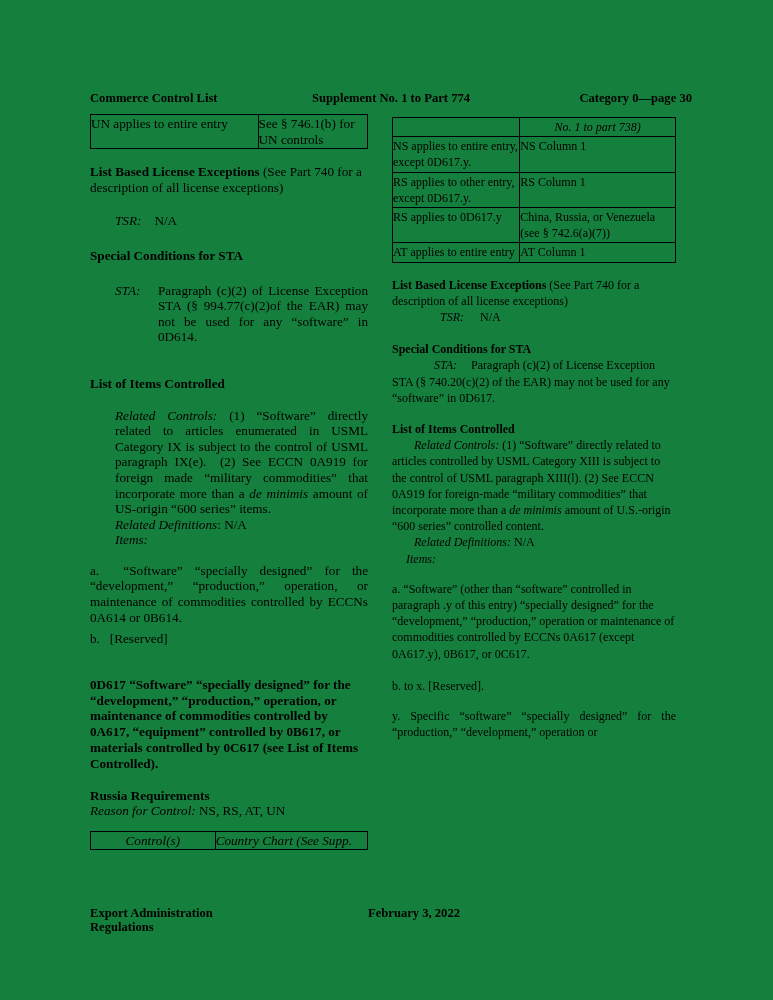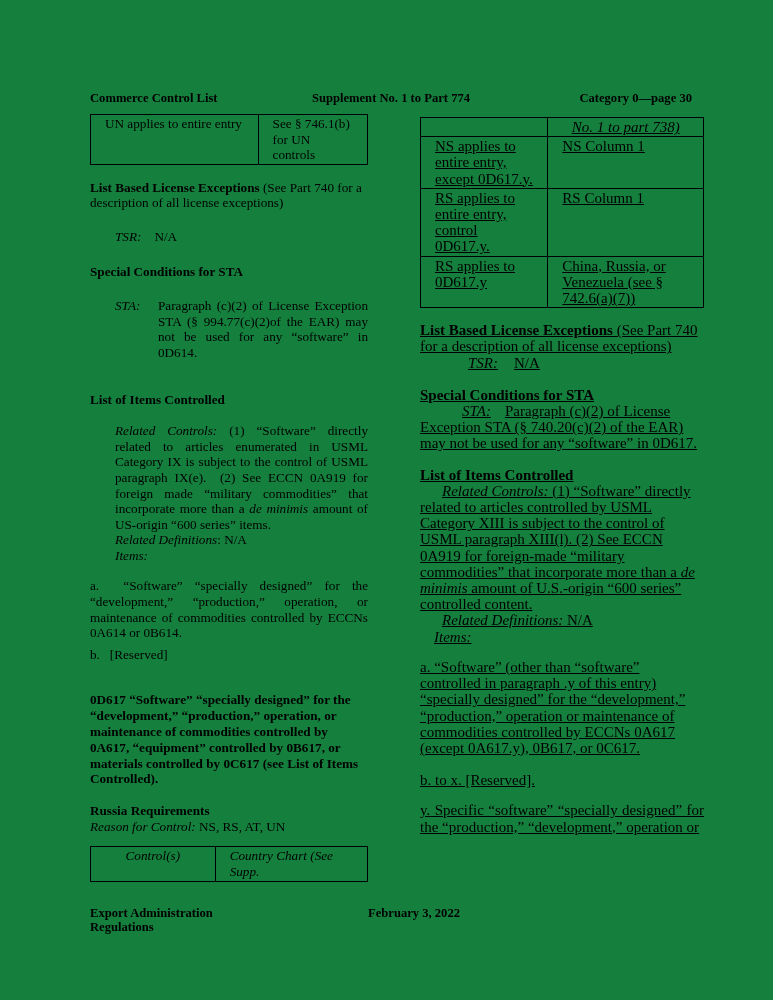--- a/index.html
+++ b/index.html
@@ -17,26 +17,26 @@
   .ftr { top:906px; }
   .hdr .c, .ftr .c { flex:1; text-align:center; }
   .hdr .l, .ftr .l { width:185px; text-align:left; }
   .hdr .r, .ftr .r { width:185px; text-align:right; }
 
   .col-left {
     position:absolute; left:90px; top:114px; width:278px;
     font-size:13.2px; line-height:15.6px;
   }
   .col-right {
-    position:absolute; left:420px; top:117px; width:284px;
-    font-size:15px; line-height:16.2px;text-decoration:underline;
+    position:absolute; left:392px; top:117px; width:284px;
+    font-size:12px; line-height:16.2px;
   }
 
   table.tbl { border-collapse:collapse; width:100%; }
-  table.tbl td { border:1px solid #000; padding:1px 14px; vertical-align:top; }
+  table.tbl td { border:1px solid #000; padding:1px 0; vertical-align:top; }
   .vmid { vertical-align:middle !important; }
   .ctr { text-align:center; }
 
   .just { text-align:justify; }
   .h { font-weight:bold; }
 
   
   .lc-lbe { margin-top:15px; }
   .lc-tsr { margin-top:18px; padding-left:25px; }
   .lc-tsr i { margin-right:13px; }
@@ -134,26 +134,30 @@
       <tbody>
           <tr>
         <td style="width:45%"></td>
         <td class="ctr"><i>No. 1 to part 738)</i></td>
       </tr>
       <tr>
         <td>NS applies to entire entry, except 0D617.y.</td>
         <td>NS Column 1</td>
       </tr>
       <tr>
-        <td>RS applies to entire entry, control 0D617.y.</td>
+        <td>RS applies to other entry, except 0D617.y.</td>
         <td>RS Column 1</td>
       </tr>
       <tr>
         <td>RS applies to 0D617.y</td>
         <td>China, Russia, or Venezuela (see § 742.6(a)(7))</td>
+      </tr>
+      <tr>
+        <td>AT applies to entire entry</td>
+        <td class="vmid">AT Column 1</td>
       </tr>
     </tbody>
       </table>
 
     <p class="rc-lbe"><b>List Based License Exceptions</b><span> (See Part 740 for a description of all license exceptions)</span></p>
 
     <p class="rc-tsr"><i>TSR:</i><span>N/A</span></p>
 
     <p class="rc-sch h">Special Conditions for STA</p>
 

